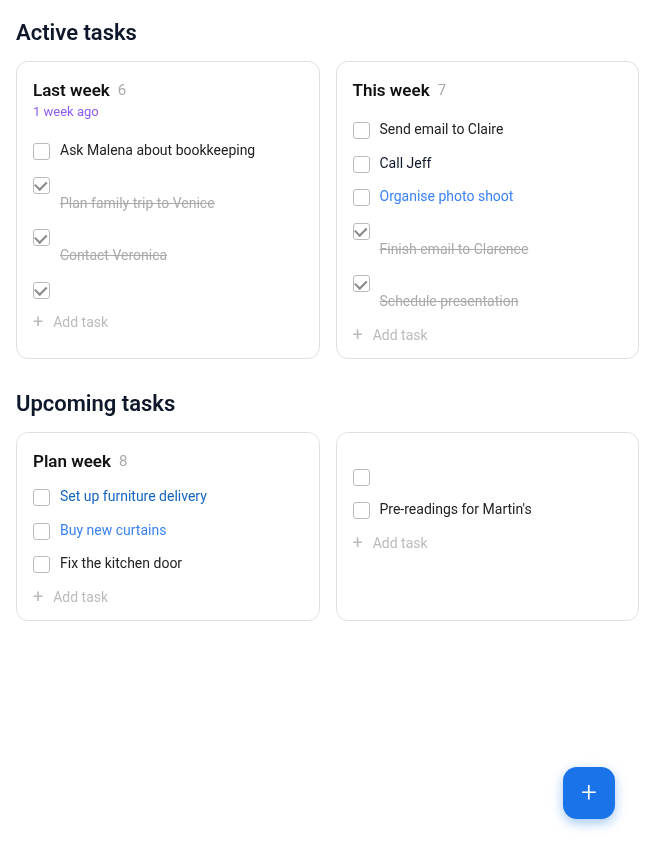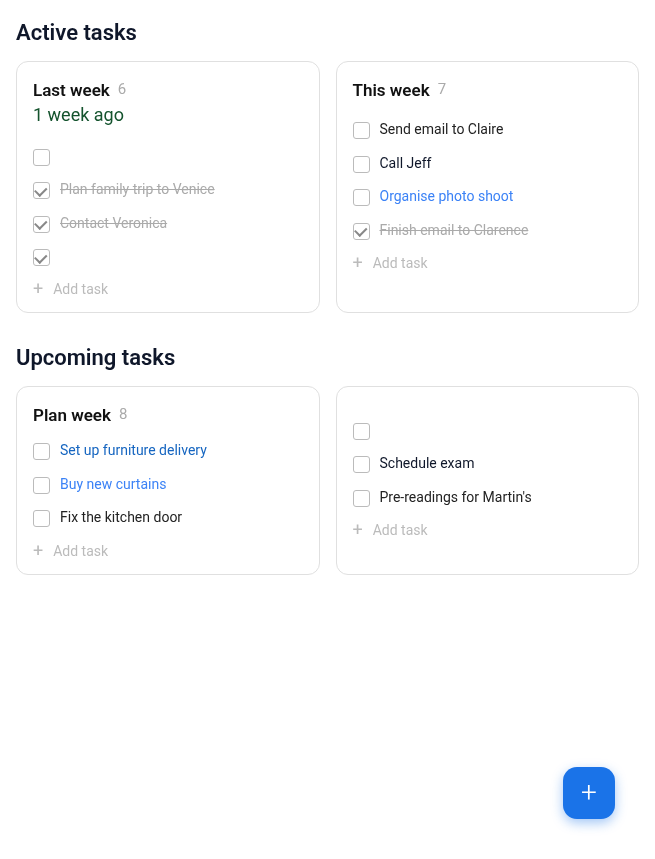--- a/index.html
+++ b/index.html
@@ -29,40 +29,40 @@
     .card {
       background: #fff;
       border: 1px solid #e0e0e0;
       border-radius: 12px;
       padding: 18px 16px 14px;
       flex: 1;
     }
 
     .card-header {
       display: flex;
-      align-items: flex-start;
+      align-items: center;
       gap: 8px;
       margin-bottom: 4px;
     }
 
     .card-title {
       font-size: 17px;
       font-weight: 600;
       color: #111;
     }
 
     .card-count {
       font-size: 15px;
       color: #aaa;
       font-weight: 400;
     }
 
     .card-subtitle {
-      font-size: 18px;
-      color: #14532d;
+      font-size: 13px;
+      color: #8b5cf6;
       margin-bottom: 22px;
     }
 
     .task-list {
       list-style: none;
       margin-top: 12px;
     }
 
     .task-item {
       display: flex;
@@ -101,20 +101,21 @@
 
     .task-label {
       font-size: 14px;
       color: #222;
       line-height: 1.4;
     }
 
     .task-label.completed {
       text-decoration: line-through;
       color: #aaa;
+      margin-top: 19px;
     }
 
     .task-label.red {
       color: #0f172a;
     }
 
     .task-label.orange {
       color: #3b82f6;
     }
 
@@ -169,20 +170,21 @@
 
   <div class="card">
     <div class="card-header">
       <span class="card-title">Last week</span>
       <span class="card-count">6</span>
     </div>
     <div class="card-subtitle">1 week ago</div>
     <ul class="task-list">
       <li class="task-item">
         <div class="task-checkbox"></div>
+        <span class="task-label">Ask Malena about bookkeeping</span>
       </li>
       <li class="task-item">
         <div class="task-checkbox checked"></div>
         <span class="task-label completed">Plan family trip to Venice</span>
       </li>
       <li class="task-item">
         <div class="task-checkbox checked"></div>
         <span class="task-label completed">Contact Veronica</span>
       </li>
       <li class="task-item">
@@ -210,20 +212,24 @@
         <span class="task-label red">Call Jeff</span>
       </li>
       <li class="task-item">
         <div class="task-checkbox"></div>
         <span class="task-label orange">Organise photo shoot</span>
       </li>
       <li class="task-item">
         <div class="task-checkbox checked"></div>
         <span class="task-label completed">Finish email to Clarence</span>
       </li>
+      <li class="task-item">
+        <div class="task-checkbox checked"></div>
+        <span class="task-label completed">Schedule presentation</span>
+      </li>
     </ul>
     <div class="add-task">
       <span class="add-task-icon">+</span>
       <span>Add task</span>
     </div>
   </div>
 
 </div>
 
 <h2 class="section-title">Upcoming tasks</h2>
@@ -255,24 +261,20 @@
     </div>
   </div>
 
   <div class="card">
     <ul class="task-list" style="margin-top:16px;">
       <li class="task-item">
         <div class="task-checkbox"></div>
       </li>
       <li class="task-item">
         <div class="task-checkbox"></div>
-        <span class="task-label red">Schedule exam</span>
-      </li>
-      <li class="task-item">
-        <div class="task-checkbox"></div>
         <span class="task-label">Pre-readings for Martin's</span>
       </li>
     </ul>
     <div class="add-task">
       <span class="add-task-icon">+</span>
       <span>Add task</span>
     </div>
   </div>
 
 </div>

